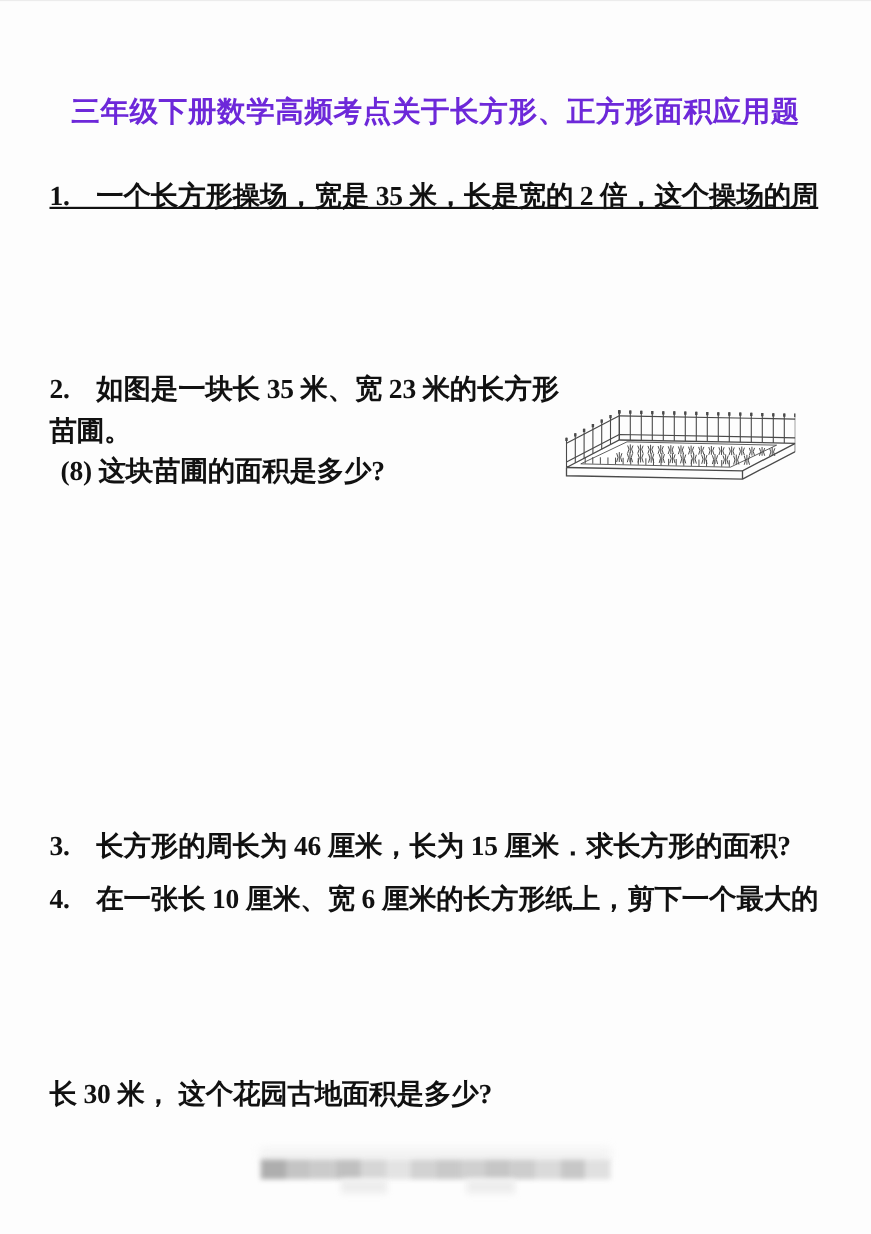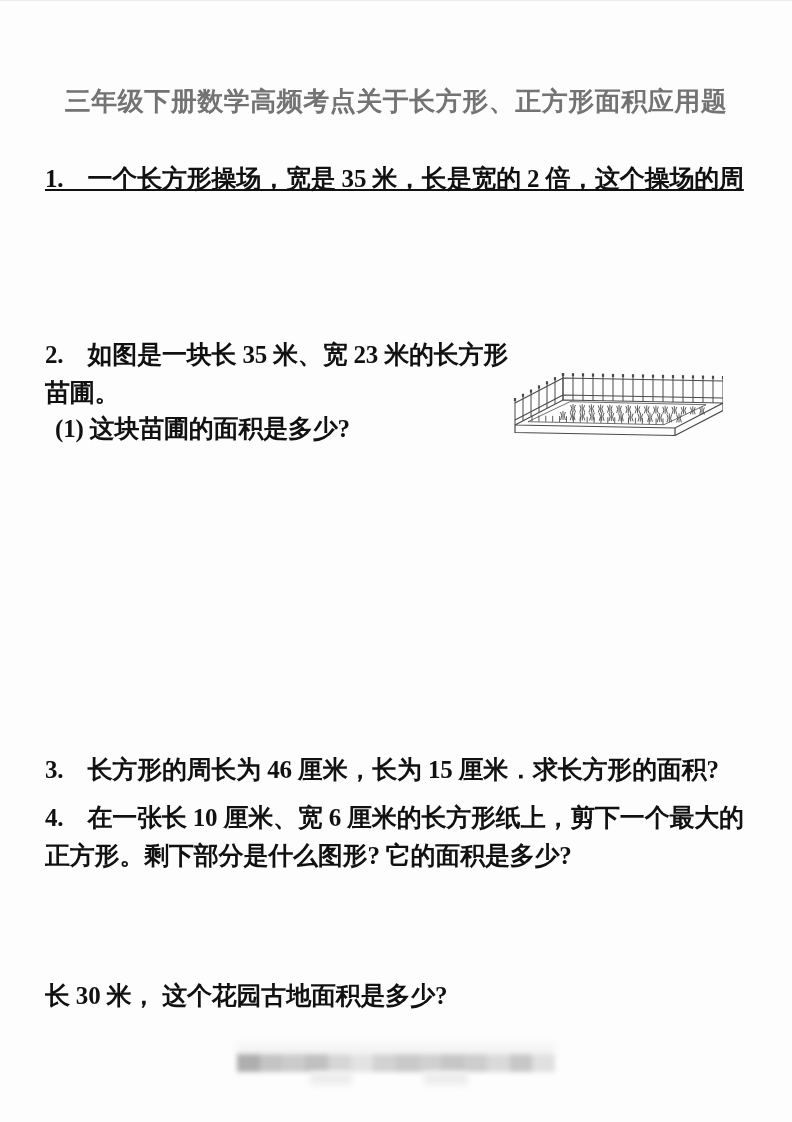--- a/index.html
+++ b/index.html
@@ -24,21 +24,21 @@
   }
   .doc-title {
     position: absolute;
     top: 83px;
     left: 0;
     right: 0;
     text-align: center;
     font-family: Liberation Mono, monospace;
     font-weight: bold;
     font-size: 26px;
-    color: #737373;
+    color: #6d28d9;
     letter-spacing: 0.5px;
     white-space: pre;
   }
   .line {
     position: absolute;
     font-family: "Liberation Serif", serif;
     font-weight: bold;
     font-size: 25px;
     line-height: 1.2;
     color: #111111;
@@ -99,26 +99,25 @@
 <body>
 
 <div class="page">
 
   <div class="doc-title">三年级下册数学高频考点关于长方形、正方形面积应用题</div>
 
   <div class="line p1a">1.    一个长方形操场，宽是 35 米，长是宽的 2 倍，这个操场的周</div>
 
   <div class="line p2a">2.    如图是一块长 35 米、宽 23 米的长方形</div>
   <div class="line p2b">苗圃。</div>
-  <div class="line p2c">(1) 这块苗圃的面积是多少?</div>
+  <div class="line p2c">(8) 这块苗圃的面积是多少?</div>
 
   <div class="line p3a">3.    长方形的周长为 46 厘米，长为 15 厘米．求长方形的面积?</div>
 
   <div class="line p4a">4.    在一张长 10 厘米、宽 6 厘米的长方形纸上，剪下一个最大的</div>
-  <div class="line p4b">正方形。剩下部分是什么图形? 它的面积是多少?</div>
 
   <div class="line p5b">长 30 米， 这个花园古地面积是多少?</div>
 
   <div class="figure-wrap">
     <svg id="plot-svg" width="218" height="80" viewBox="0 0 218 80">
 
       <polygon points="10,62 170,65 218,40 58,37" fill="#ffffff" stroke="#4a4a4a" stroke-width="1.2"></polygon>
 
       <path d="M10,62 L10,69.5 L170,72.5 L170,65 M170,72.5 L218,47.5 L218,40" fill="none" stroke="#4a4a4a" stroke-width="1.2"></path>
 

